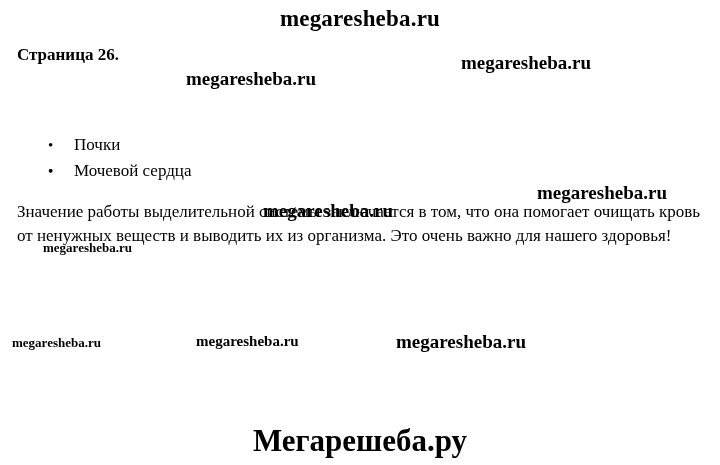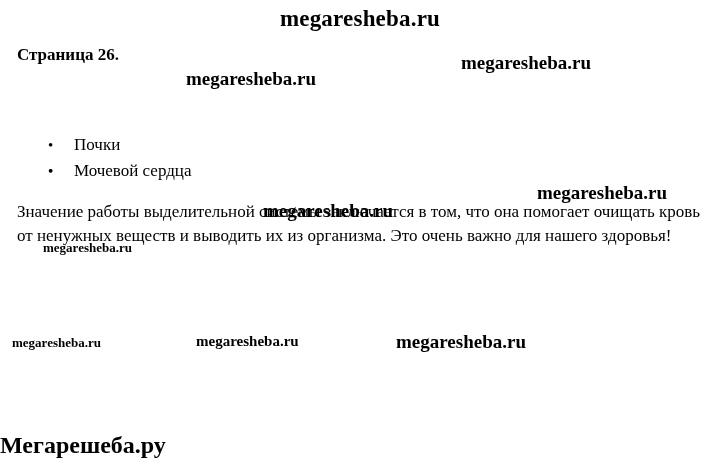--- a/index.html
+++ b/index.html
@@ -32,23 +32,23 @@
     font-size: 23px;
     font-weight: bold;
     color: #000000;
     letter-spacing: 0.2px;
   }
   .brand-bottom {
     position: absolute;
     bottom: 6px;
     left: 0;
     width: 720px;
-    text-align: left;
+    text-align: center;
     font-family: "Liberation Serif", serif;
-    font-size: 24px;
+    font-size: 31px;
     font-weight: bold;
     color: #000000;
   }
 
   
   .content {
     position: absolute;
     left: 14px;
     top: 40px;
     width: 700px;

